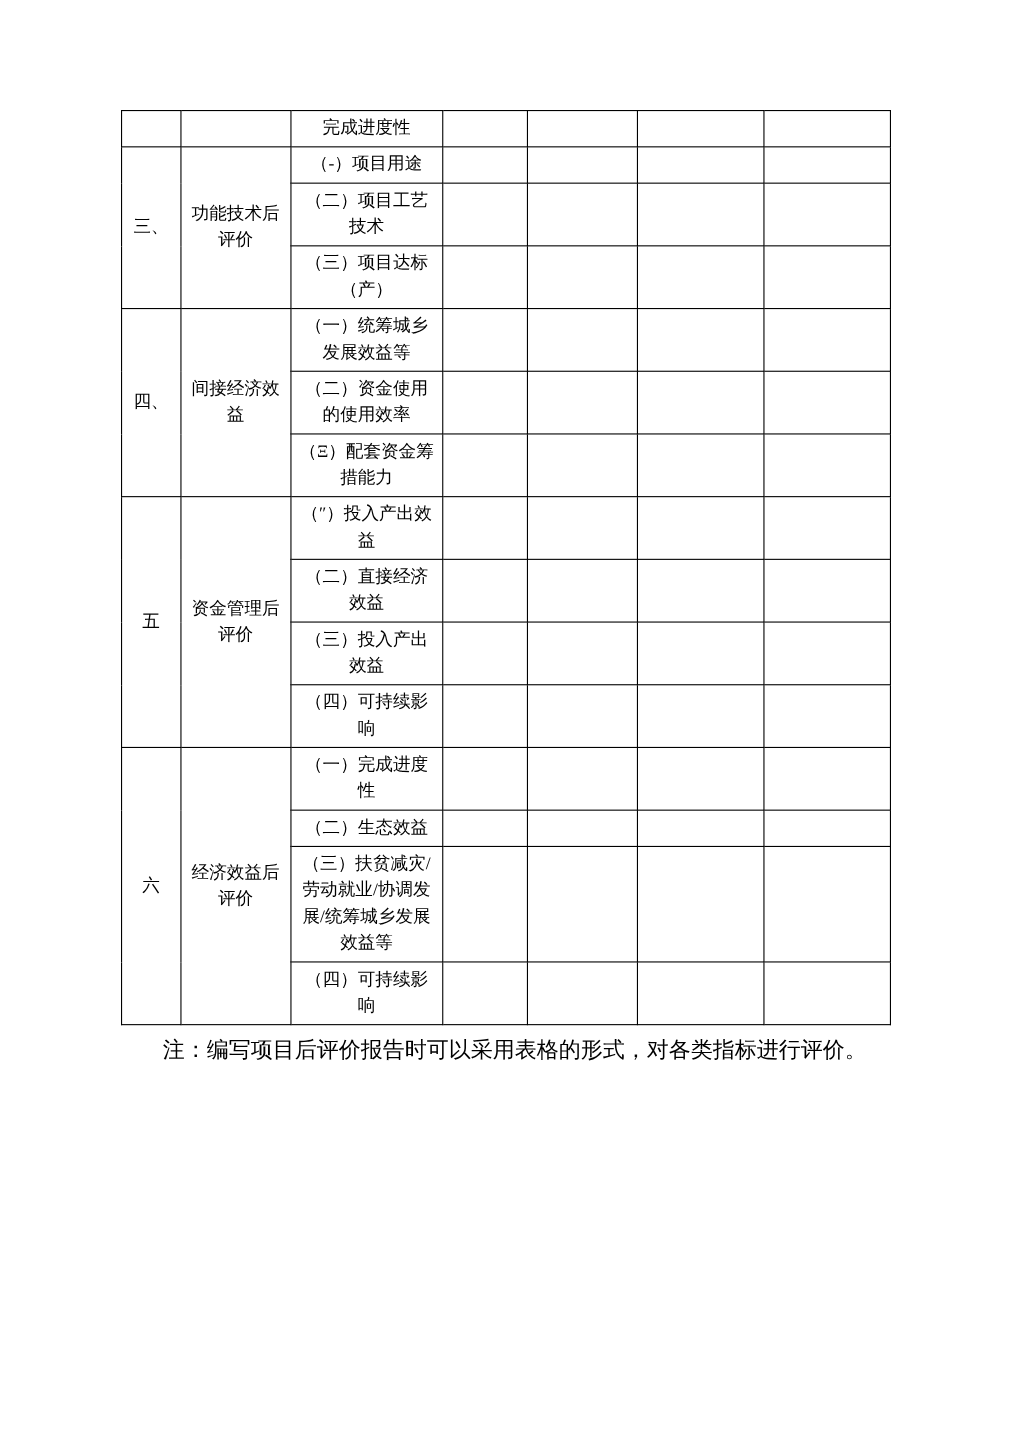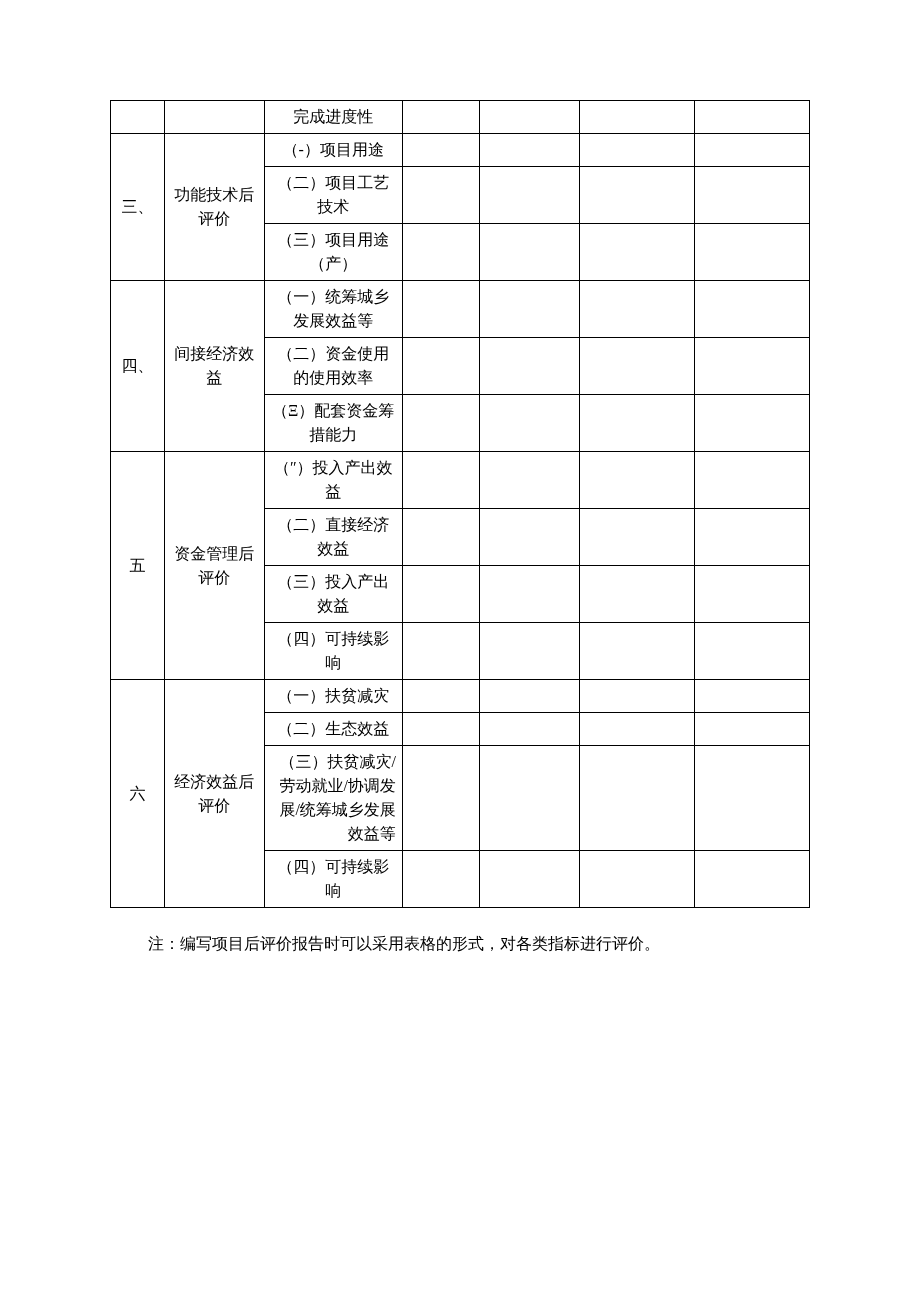--- a/index.html
+++ b/index.html
@@ -42,27 +42,27 @@
     .col-data2 {
       width: 13%;
     }
     .col-data3 {
       width: 15%;
     }
     .col-data4 {
       width: 15%;
     }
     .note {
-      margin-top: 24px;
+      margin-top: 8px;
       padding-left: 38px;
-      font-size: 16px;
+      font-size: 20px;
       line-height: 1.5;
     }
     .left-align {
-      text-align: right;
+      text-align: center;
     }
   </style>
 </head>
 <body>
 
 <table>
   <colgroup>
     <col class="col-num">
     <col class="col-category">
     <col class="col-item">
@@ -91,21 +91,21 @@
         <td></td>
       </tr>
       <tr>
         <td>（二）项目工艺技术</td>
         <td></td>
         <td></td>
         <td></td>
         <td></td>
       </tr>
       <tr>
-        <td>（三）项目用途（产）</td>
+        <td>（三）项目达标（产）</td>
         <td></td>
         <td></td>
         <td></td>
         <td></td>
       </tr>
       <tr>
         <td rowspan="3">四、</td>
         <td rowspan="3">间接经济效益</td>
         <td>（一）统筹城乡发展效益等</td>
         <td></td>
@@ -153,21 +153,21 @@
       <tr>
         <td>（四）可持续影响</td>
         <td></td>
         <td></td>
         <td></td>
         <td></td>
       </tr>
       <tr>
         <td rowspan="4">六</td>
         <td rowspan="4">经济效益后评价</td>
-        <td>（一）扶贫减灾</td>
+        <td>（一）完成进度性</td>
         <td></td>
         <td></td>
         <td></td>
         <td></td>
       </tr>
       <tr>
         <td>（二）生态效益</td>
         <td></td>
         <td></td>
         <td></td>

